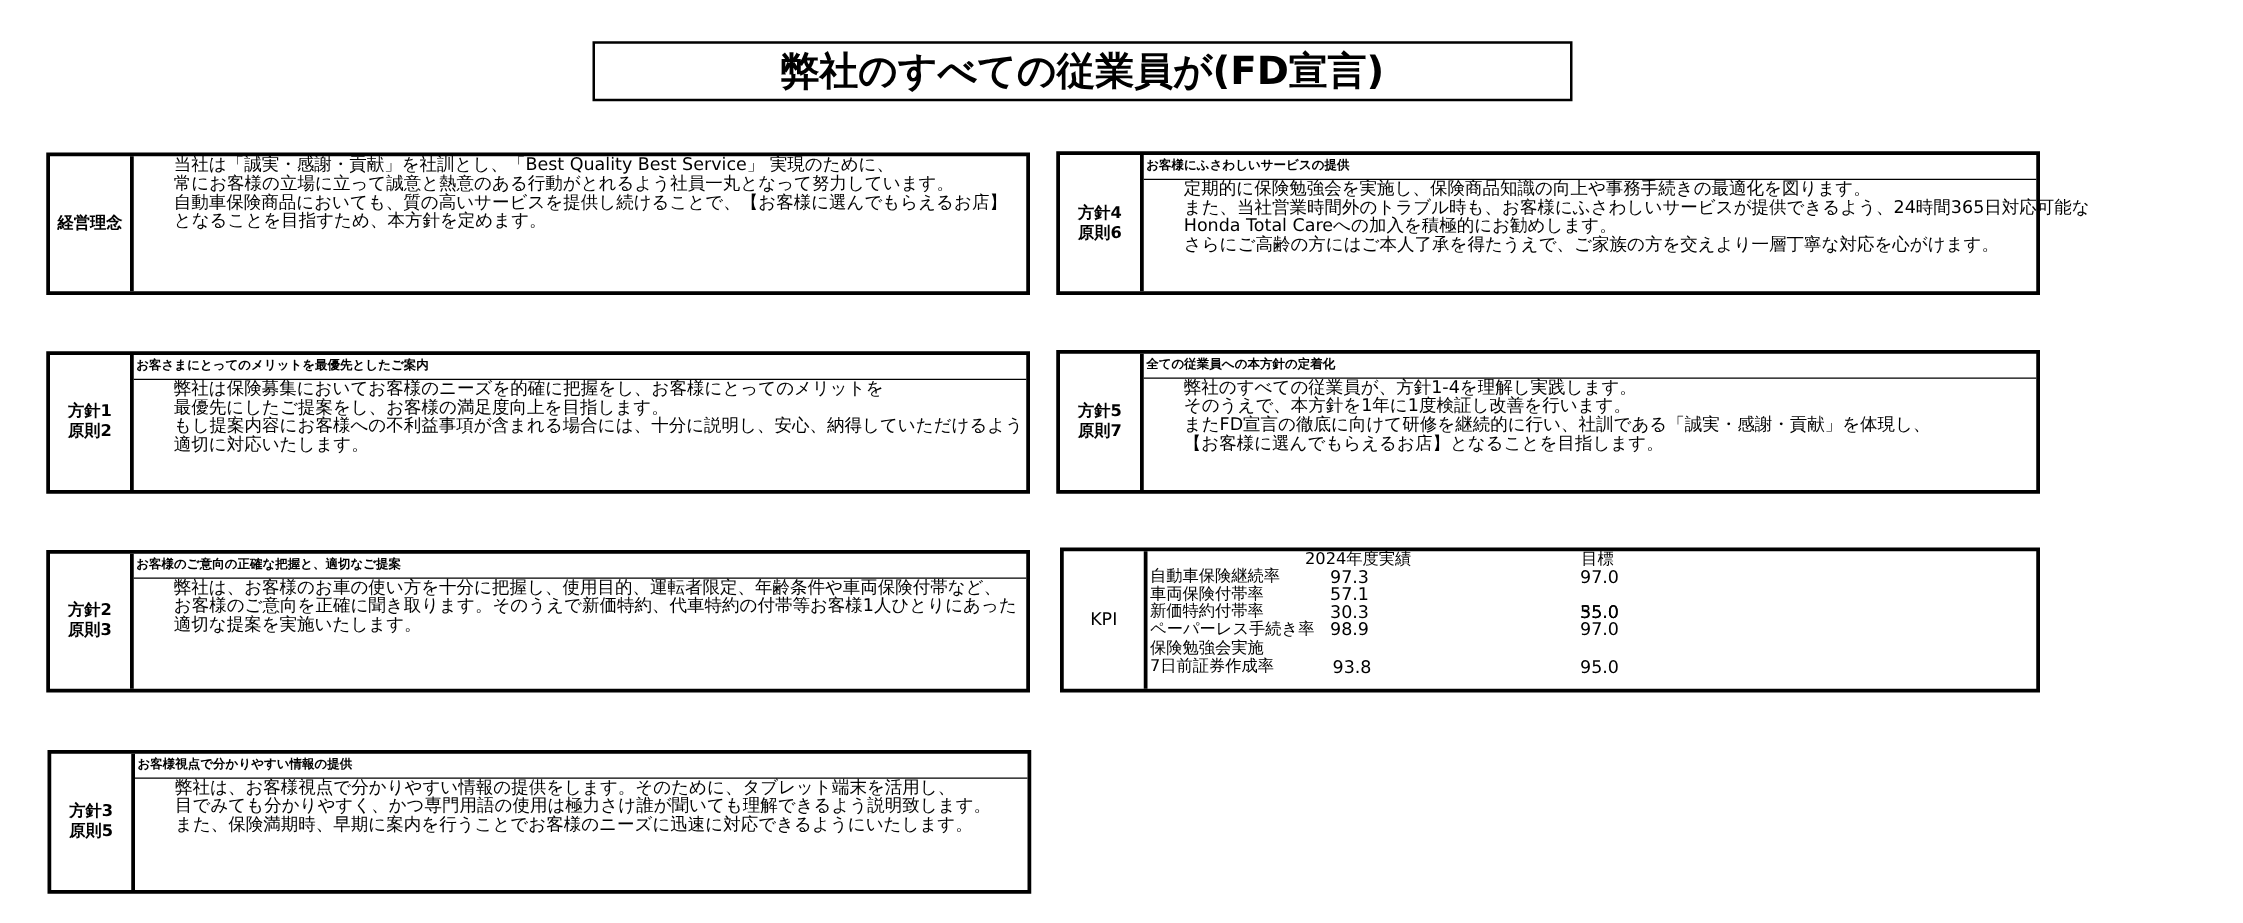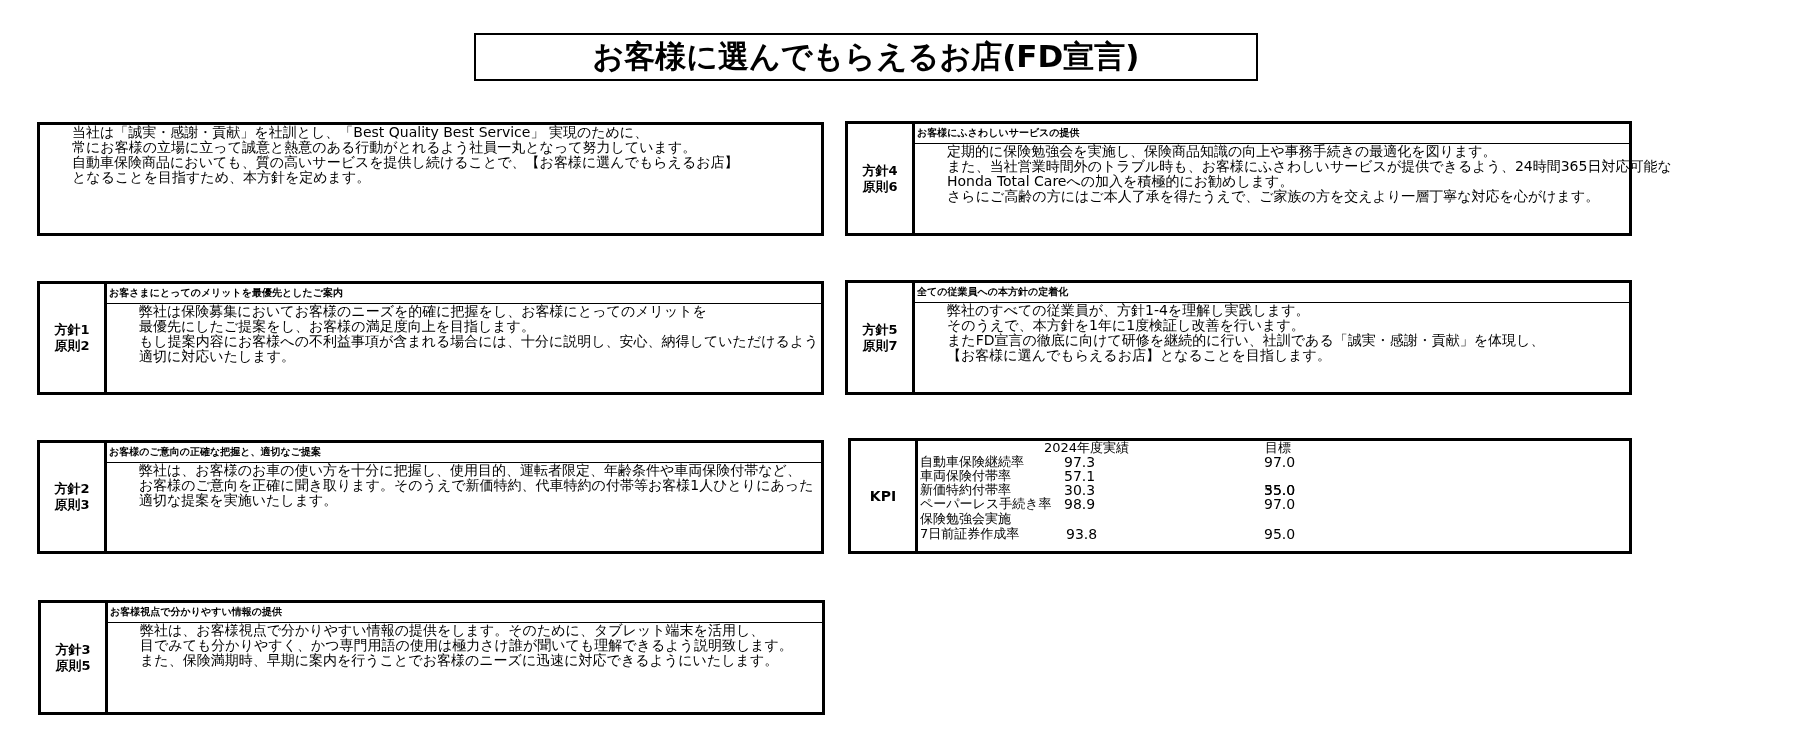--- a/index.html
+++ b/index.html
@@ -36,24 +36,25 @@
   .kpi-body { position: relative; flex: 1; }
   .kpi-head-actual { position: absolute; left: 126px; top: 0px; font-size: 13px; line-height: 14px; }
   .kpi-head-target { position: absolute; left: 347px; top: 0px; font-size: 13px; line-height: 14px; }
   .kpi-row { position: absolute; left: 2px; font-size: 13px; line-height: 14px; white-space: nowrap; }
   .kpi-val { position: absolute; font-size: 14px; line-height: 14px; }
 </style>
 </head>
 <body>
 
 <div class="title-box">
-  <span class="title-text">お客様に選んでもらえるお店(FD宣言)</span>
+  <span class="title-text">弊社のすべての従業員が(FD宣言)</span>
 </div>
 
 <div class="box" style="left:37px; top:122px; width:787px; height:114px;">
+  <div class="label">経営理念</div>
   <div class="content">
     <div class="body">
       <div class="line">当社は「誠実・感謝・貢献」を社訓とし、「Best Quality Best Service」 実現のために、</div>
       <div class="line">常にお客様の立場に立って誠意と熱意のある行動がとれるよう社員一丸となって努力しています。</div>
       <div class="line">自動車保険商品においても、質の高いサービスを提供し続けることで、【お客様に選んでもらえるお店】</div>
       <div class="line">となることを目指すため、本方針を定めます。</div>
     </div>
   </div>
 </div>
 
@@ -106,21 +107,21 @@
     <div class="heading">お客様のご意向の正確な把握と、適切なご提案</div>
     <div class="body">
       <div class="line">弊社は、お客様のお車の使い方を十分に把握し、使用目的、運転者限定、年齢条件や車両保険付帯など、</div>
       <div class="line">お客様のご意向を正確に聞き取ります。そのうえで新価特約、代車特約の付帯等お客様1人ひとりにあった</div>
       <div class="line">適切な提案を実施いたします。</div>
     </div>
   </div>
 </div>
 
 <div class="box" style="left:848px; top:438px; width:784px; height:116px;">
-  <div class="label" style="font-weight:bold; font-size:14px;">
+  <div class="label" style="font-weight:normal; font-size:14px;">
     <span>KPI</span>
   </div>
   <div class="kpi-body">
     <div class="kpi-head-actual">2024年度実績</div>
     <div class="kpi-head-target">目標</div>
 
     <div class="kpi-row" style="top:14px;">自動車保険継続率</div>
     <div class="kpi-val" style="top:14px; left:146px;">97.3</div>
     <div class="kpi-val" style="top:14px; left:346px;">97.0</div>
 

